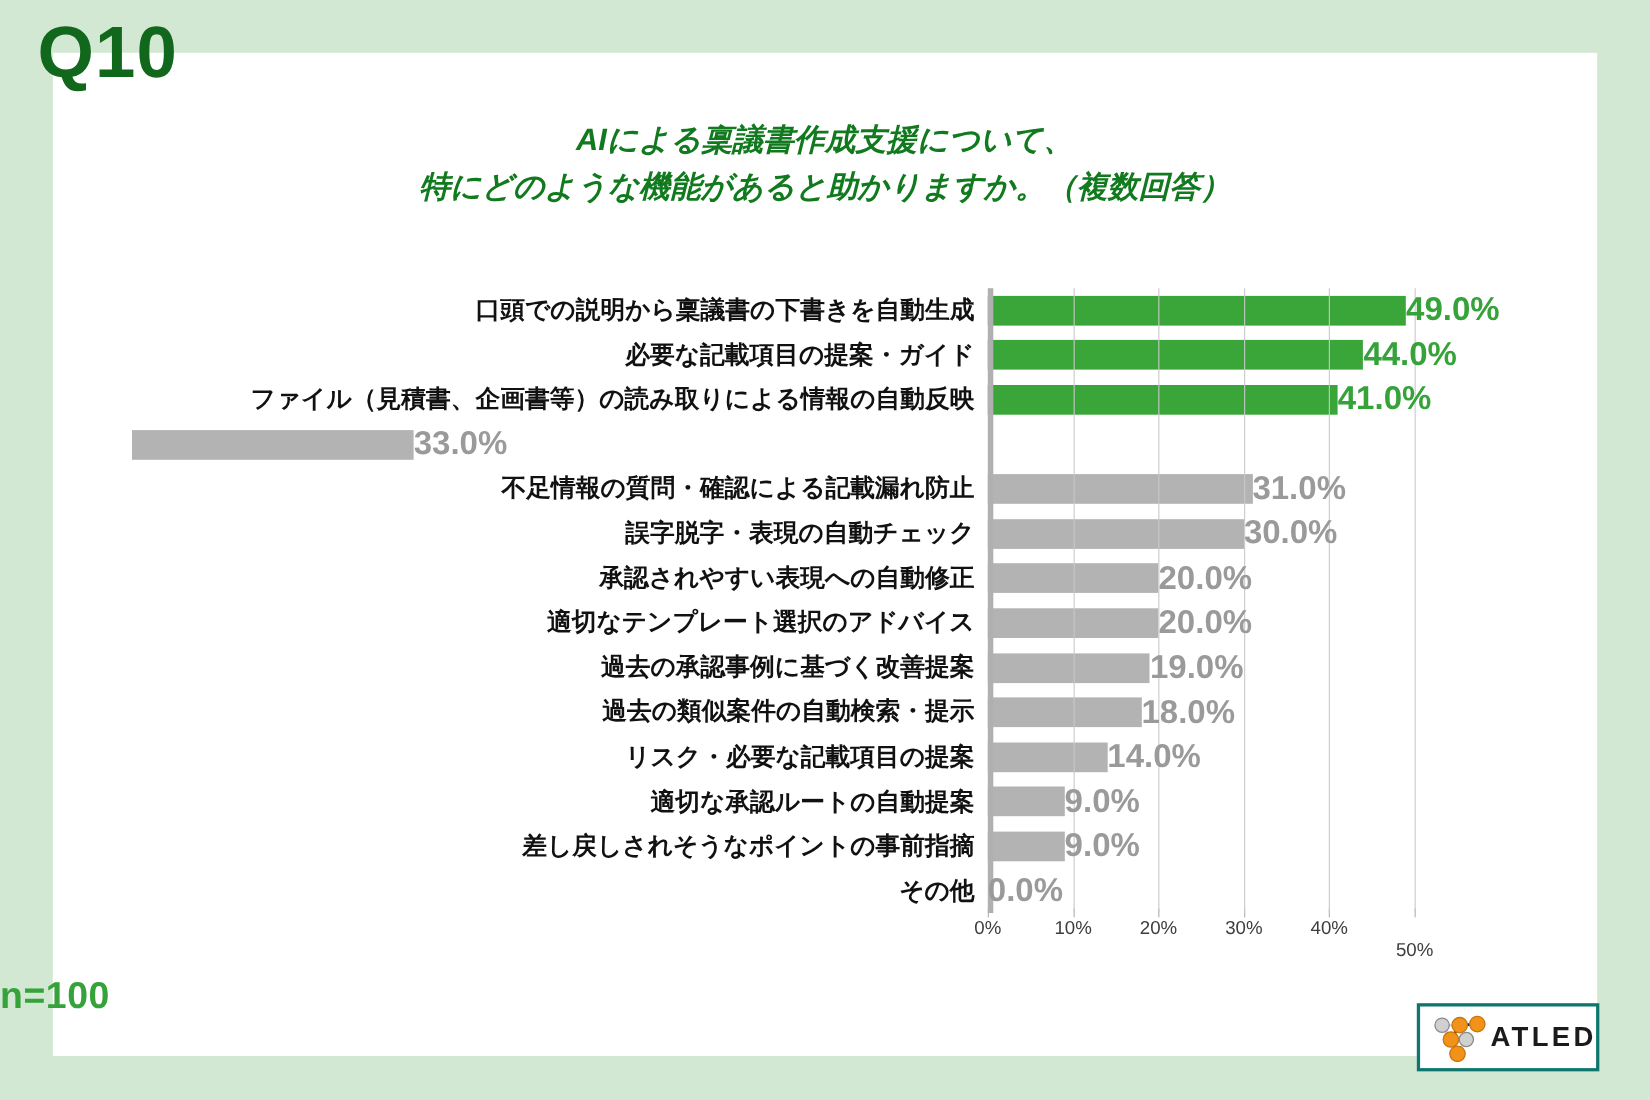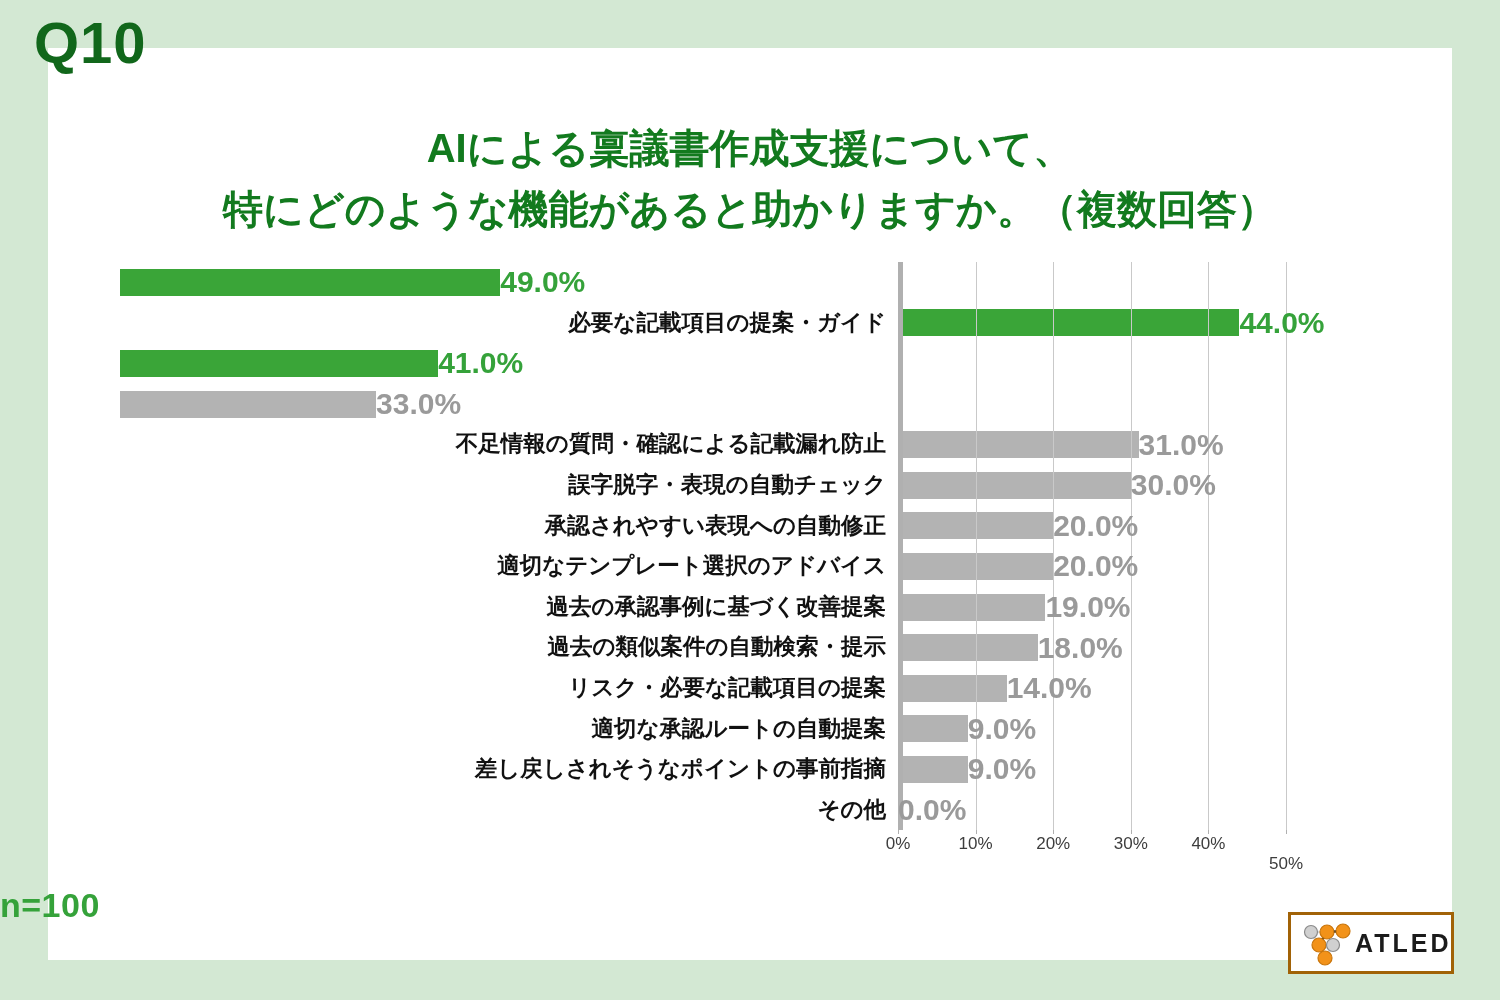--- a/index.html
+++ b/index.html
@@ -30,41 +30,42 @@
     width: 1404px;
     height: 912px;
     background: #ffffff;
   }
 
   
   #qnum {
     position: absolute;
     left: 34px;
     top: 14px;
-    font-size: 58px;
+    font-size: 66px;
     font-weight: bold;
     color: #11671b;
     letter-spacing: 1px;
     line-height: 1;
     z-index: 5;
   }
 
   
   #title {
     position: absolute;
     left: 60px;
-    top: 118px;
+    top: 106px;
     width: 1380px;
     text-align: center;
     color: #127a1e;
-    font-size: 40px;
+    font-size: 28px;
     font-weight: bold;
     line-height: 1.52;
     letter-spacing: 0px;
     z-index: 4;
+    font-style: italic;
   }
   #title .tline { display: block; white-space: nowrap; }
 
   
   #chart {
     position: absolute;
     left: 120px;
     top: 262px;
     width: 1270px;
     height: 600px;
@@ -191,21 +192,21 @@
   }
 
   
   #logo {
     position: absolute;
     left: 1288px;
     top: 912px;
     width: 166px;
     height: 62px;
     background: #ffffff;
-    border: 3px solid #a16207;
+    border: 3px solid #0f766e;
     box-sizing: border-box;
     display: flex;
     align-items: center;
     padding-left: 8px;
   }
   #logo .mark { width: 52px; height: 46px; flex: 0 0 auto; }
   #logo .wordmark {
     font-size: 25px;
     font-weight: bold;
     color: #1b1b1b;
@@ -224,33 +225,35 @@
   <div id="qnum">Q10</div>
 
   <div id="title">
     <span class="tline">AIによる稟議書作成支援について、</span>
     <span class="tline">特にどのような機能があると助かりますか。（複数回答）</span>
   </div>
 
   <div id="chart">
     <div class="rows" id="rows">
         <div class="row">
+          <div class="cat-label">口頭での説明から稟議書の下書きを自動生成</div>
           <div class="bar-zone">
             <div class="bar hl" style="width: 380.24px;"></div>
             <div class="val hl">49.0%</div>
           </div>
         </div>
         <div class="row">
           <div class="cat-label">必要な記載項目の提案・ガイド</div>
           <div class="bar-zone">
             <div class="bar hl" style="width: 341.44px;"></div>
             <div class="val hl">44.0%</div>
           </div>
         </div>
         <div class="row">
+          <div class="cat-label">ファイル（見積書、企画書等）の読み取りによる情報の自動反映</div>
           <div class="bar-zone">
             <div class="bar hl" style="width: 318.16px;"></div>
             <div class="val hl">41.0%</div>
           </div>
         </div>
         <div class="row">
           <div class="bar-zone">
             <div class="bar" style="width: 256.08px;"></div>
             <div class="val">33.0%</div>
           </div>

